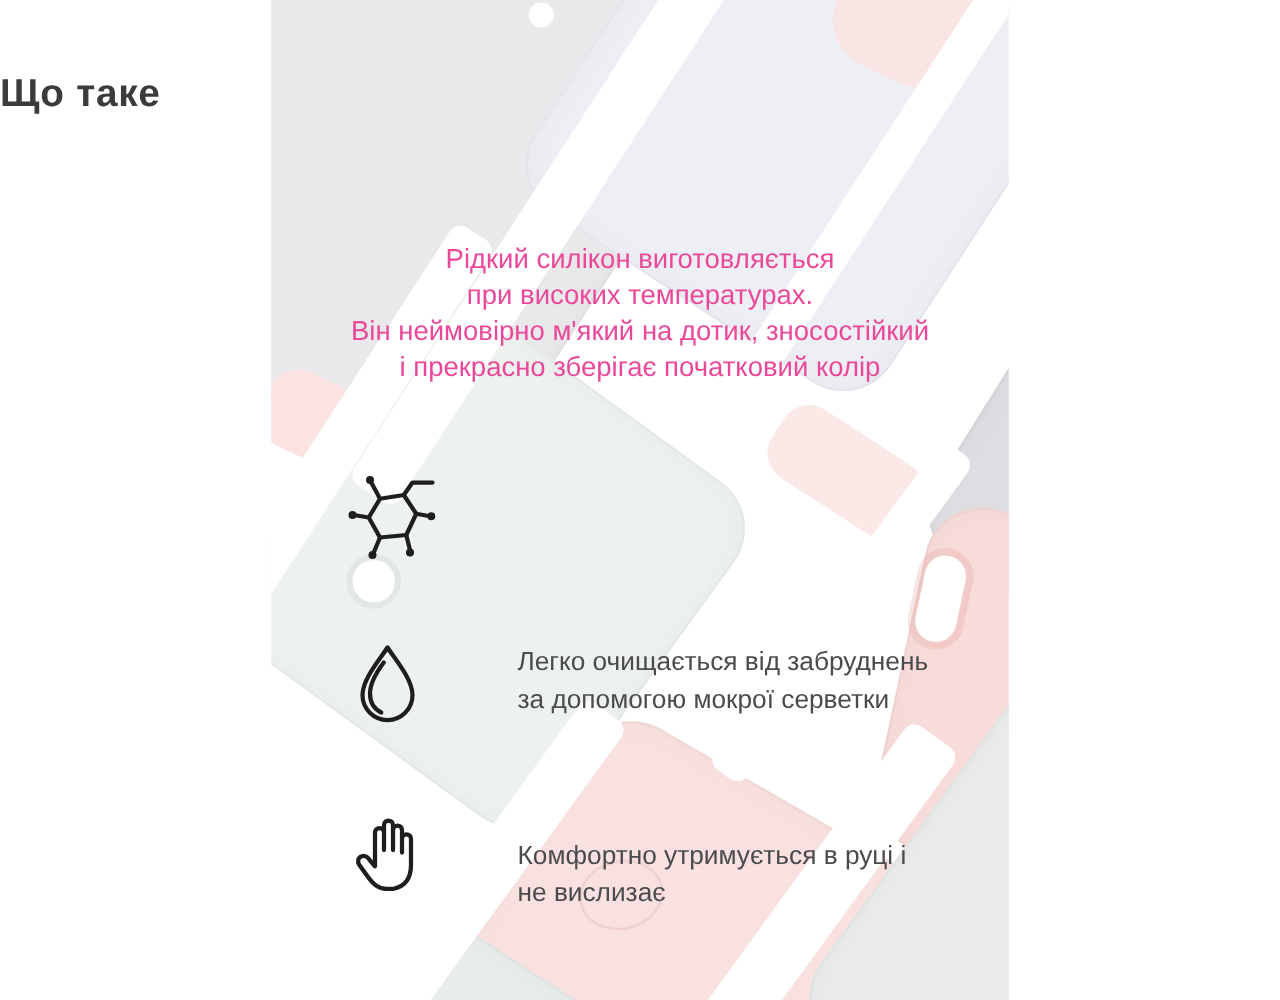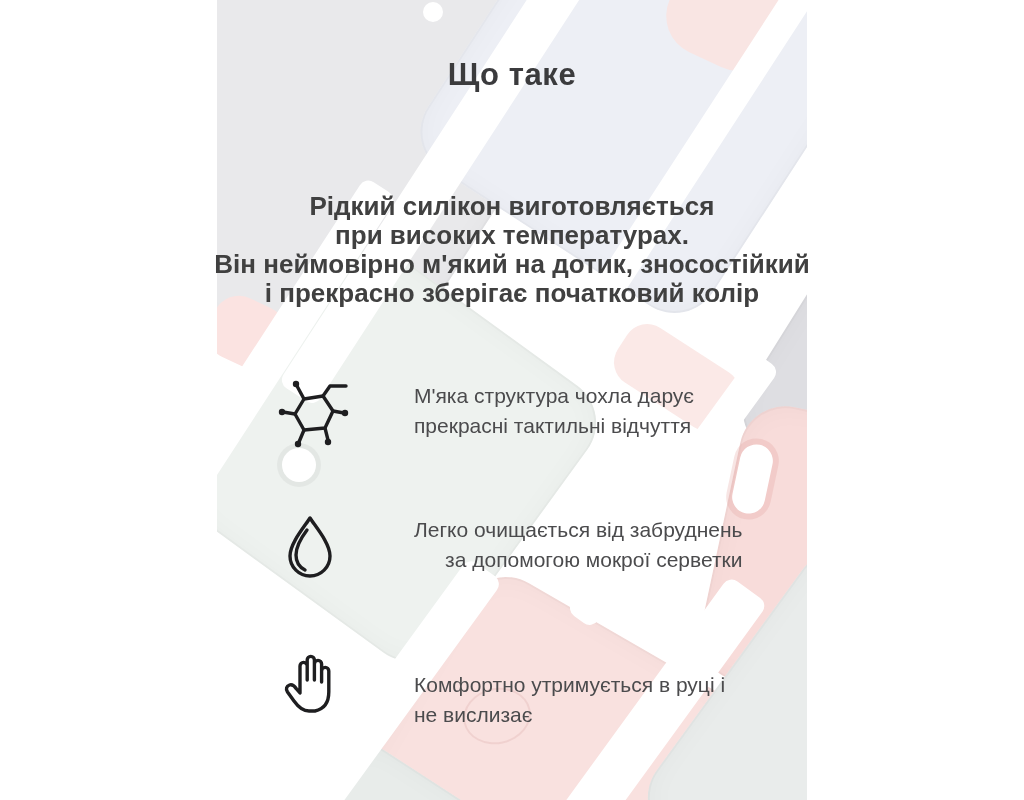--- a/index.html
+++ b/index.html
@@ -30,27 +30,27 @@
   .w6{left:20px;top:150px;width:38px;height:460px;transform:rotate(33deg);}
   .camera-hole{position:absolute;left:206px;top:2px;width:20px;height:20px;border-radius:50%;background:#ffffff;}
   .pill-cutout{position:absolute;left:519px;top:444px;width:33px;height:70px;border-radius:17px;background:#ffffff;
                transform:rotate(12deg);box-shadow:0 0 0 6px rgba(226,163,157,0.28);}
   .circle-cutout{position:absolute;left:65px;top:448px;width:34px;height:34px;border-radius:50%;background:#ffffff;
                box-shadow:0 0 0 5px rgba(0,0,0,0.045);}
   .stamp-ring{position:absolute;left:246px;top:688px;width:64px;height:52px;border-radius:50%;
               border:2px solid rgba(181,101,95,0.12);transform:rotate(-12deg);}
   
   .content{position:absolute;left:0;top:0;width:1024px;height:800px;z-index:10;}
-  .title{position:absolute;left:0;top:55px;width:1024px;text-align:center;color:#3b3b3d;
+  .title{position:absolute;left:0;top:55px;width:1024px;text-align:left;color:#3b3b3d;
          font-weight:800;font-size:31px;line-height:39px;letter-spacing:0.6px;}
-  .intro{position:absolute;left:0;top:192px;width:1024px;text-align:center;color:#404040;
-         font-weight:700;font-size:26px;line-height:29px;white-space:pre-line;}
+  .intro{position:absolute;left:0;top:192px;width:1024px;text-align:center;color:#ec4899;
+         font-weight:400;font-size:22px;line-height:29px;white-space:pre-line;}
   .feature-text{position:absolute;color:#4b4b4d;font-weight:500;font-size:21px;line-height:30px;white-space:pre-line;}
   .ft-1{left:414px;top:381px;}
-  .ft-2{left:414px;top:515px;text-align:right;}
+  .ft-2{left:414px;top:515px;}
   .ft-3{left:414px;top:650px;margin-top:20px;}
   .icon-box{position:absolute;}
   .ic-1{left:278px;top:374px;width:72px;height:78px;}
   .ic-2{left:282px;top:512px;width:56px;height:68px;}
   .ic-3{left:279px;top:648px;width:60px;height:68px;}
   .icon-box svg{width:100%;height:100%;display:block;}
 </style>
 </head>
 <body>
 
@@ -100,22 +100,20 @@
           <circle cx="4" cy="38" r="3.2" fill="#1e1e20" stroke="none"></circle>
         <line x1="55" y1="37" x2="66" y2="39"></line>
           <circle cx="67" cy="39" r="3.2" fill="#1e1e20" stroke="none"></circle>
         <line x1="26" y1="56" x2="21" y2="68"></line>
           <circle cx="20" cy="70" r="3.2" fill="#1e1e20" stroke="none"></circle>
         <line x1="47" y1="54" x2="50" y2="66"></line>
           <circle cx="50" cy="68" r="3.2" fill="#1e1e20" stroke="none"></circle>
         <polyline points="45,22 52,12 68,12"></polyline>
       </svg>
     </div>
-    <div class="feature-text ft-1">М'яка структура чохла дарує
-прекрасні тактильні відчуття</div>
 
     <div class="icon-box ic-2">
       <svg viewBox="0 0 56 68" fill="none" stroke="#1e1e20" stroke-width="3.4" stroke-linecap="round" stroke-linejoin="round">
         <path d="M28 6 C 23 14 8 31 8 44 a20 20 0 0 0 40 0 C 48 31 33 14 28 6 Z"></path>
         <path d="M25 18 C 19 26 14 35 14 43 C 14 50 17 55 23 58"></path>
       </svg>
     </div>
     <div class="feature-text ft-2">Легко очищається від забруднень
 за допомогою мокрої серветки</div>
 

